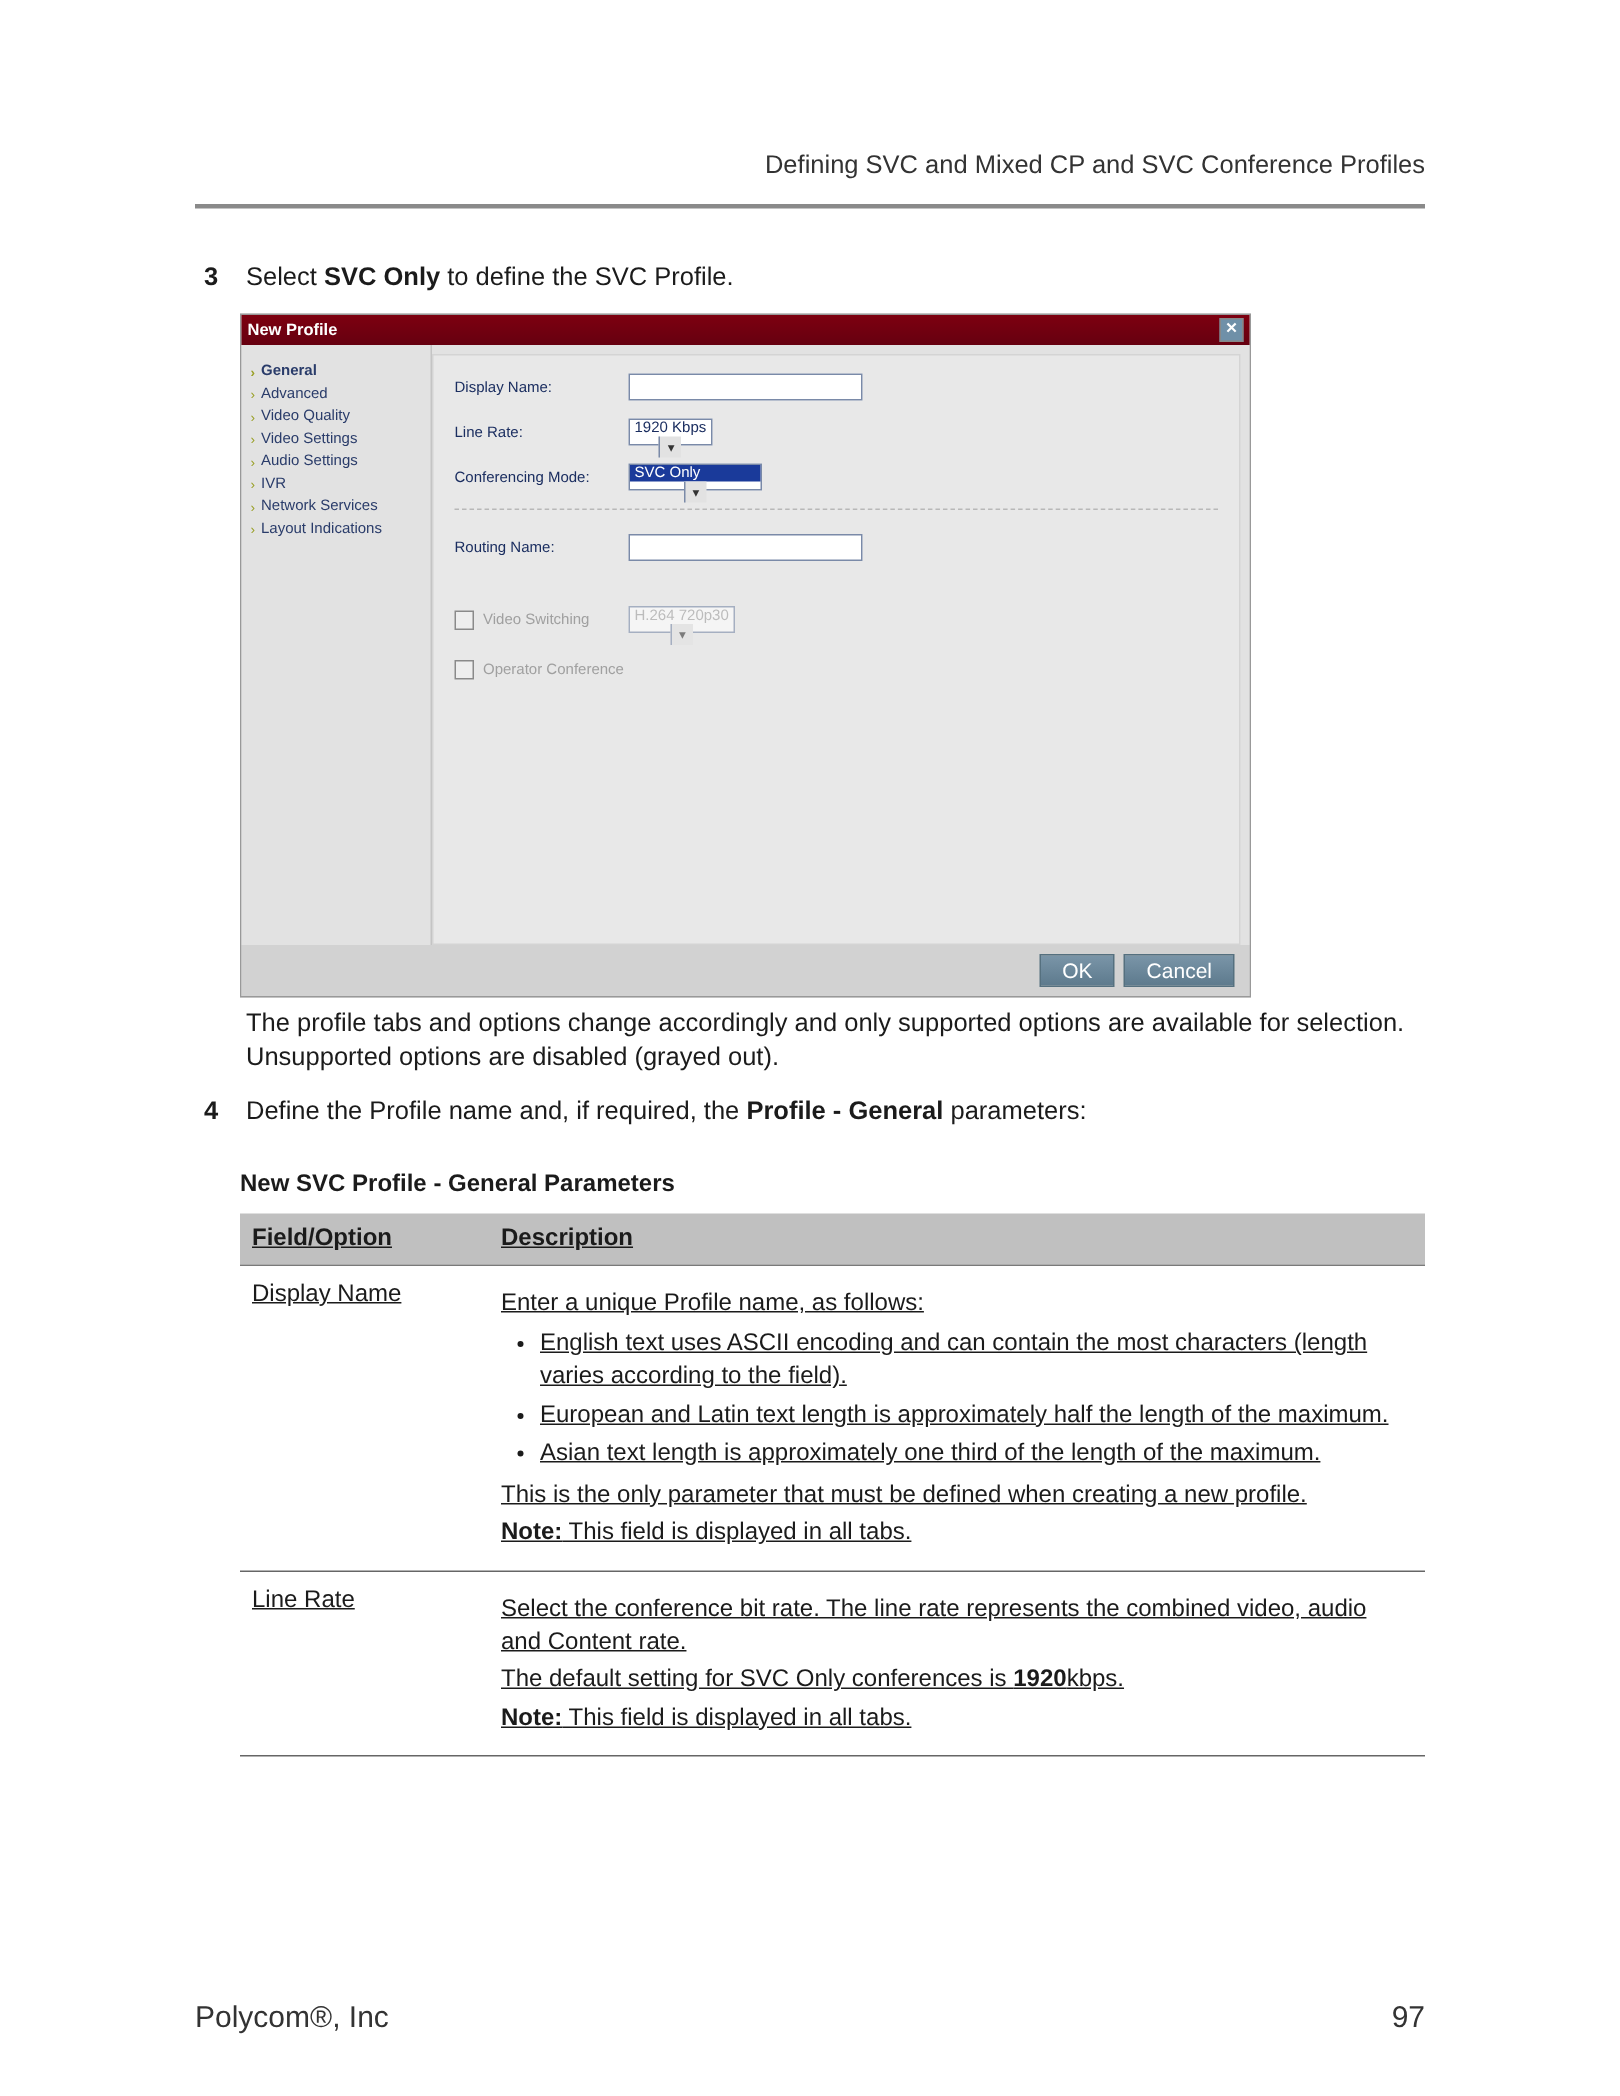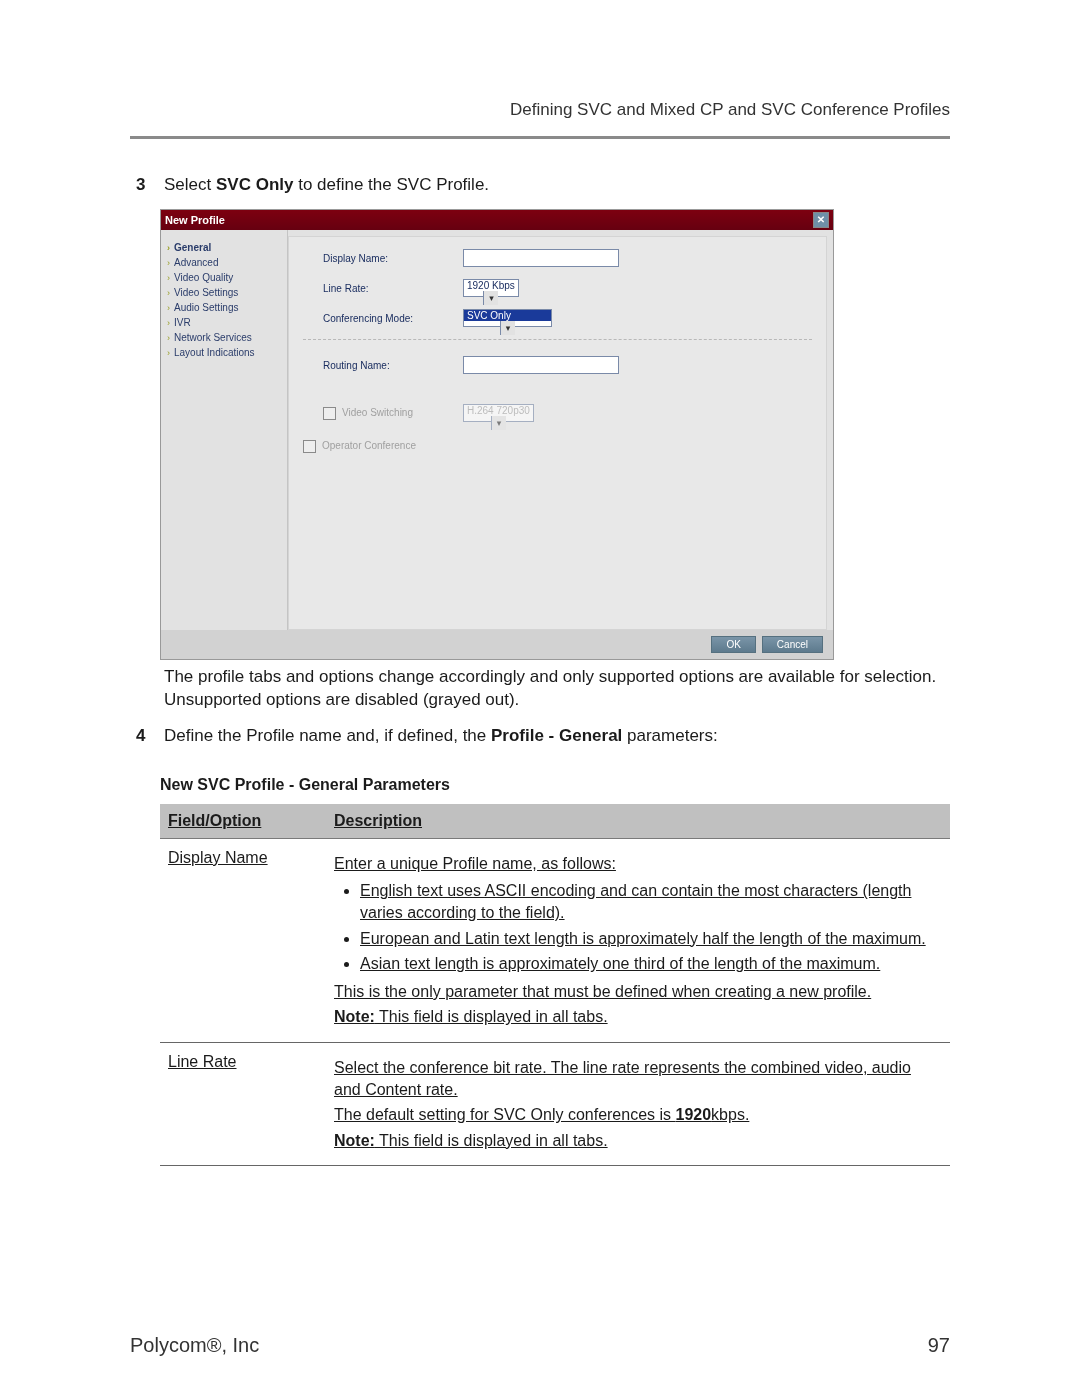--- a/index.html
+++ b/index.html
@@ -86,21 +86,21 @@
     margin: 6px 6px 0 0;
     padding: 12px 14px;
   }
   .form-row {
     display:flex;
     align-items:center;
     margin-bottom: 12px;
     color:#1b2e60;
     font-size:10px;
   }
-  .form-label { width: 140px; margin-left: 20px; }
+  .form-label { width: 116px; }
   .text-input {
     width: 150px;
     height: 16px;
     border: 1px solid #7a8aa8;
     background:#fff;
     font-size:10px;
     padding: 0 2px;
   }
   .select {
     display:inline-flex; align-items:center;
@@ -123,21 +123,21 @@
     width:11px;height:11px;border:1px solid #8a8a8a;background:#eee;
     display:inline-block;margin-right:6px;vertical-align:middle;
   }
   .dialog-footer{
     display:flex; justify-content:flex-end; gap:6px;
     padding:6px 10px; background:#d2d2d2;
   }
   .dlg-btn{
     background: linear-gradient(#7a95a8,#5d7a8d);
     color:#fff; border:1px solid #55707f;
-    font-size:10px; padding:2px 14px;
+    font-size:14px; padding:2px 14px;
   }
 
   .under-text {
     margin-left: 34px;
     font-size: 17px;
     margin-top: 4px;
     line-height:1.35;
   }
 
   .table-title{
@@ -272,21 +272,21 @@
     <button class="dlg-btn">OK</button>
     <button class="dlg-btn">Cancel</button>
   </div>
 </div>
 
 <div class="under-text">The profile tabs and options change accordingly and only supported options are available for selection. Unsupported options are disabled (grayed out).</div>
 
 <div class="step" style="margin-top:14px;">
   <div class="num">4</div>
   <div class="body">
-    <span>Define the Profile name and, if defined, the </span><span class="bold">Profile - General</span><span> parameters:</span>
+    <span>Define the Profile name and, if required, the </span><span class="bold">Profile - General</span><span> parameters:</span>
   </div>
 </div>
 
 <div class="table-title">New SVC Profile - General Parameters</div>
 
 <table class="params">
   <thead>
     <tr>
       <th>Field/Option</th>
       <th>Description</th>

